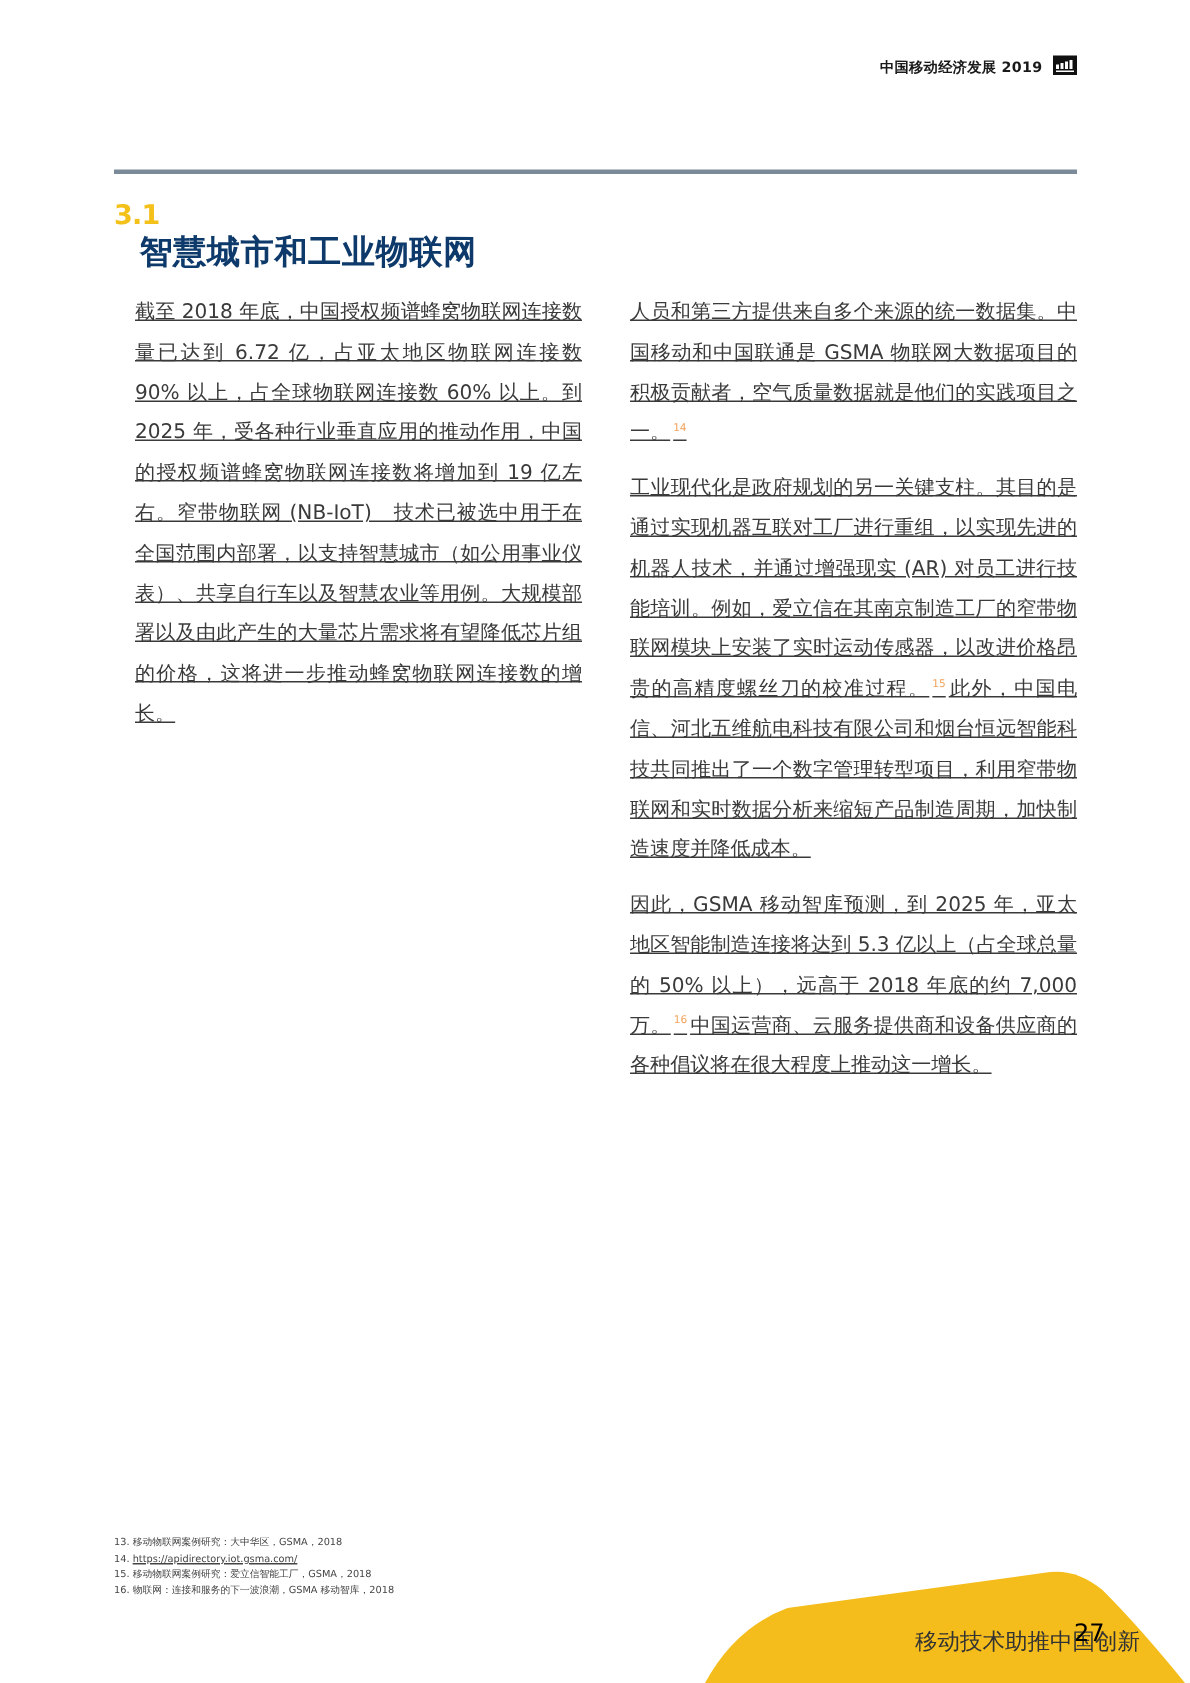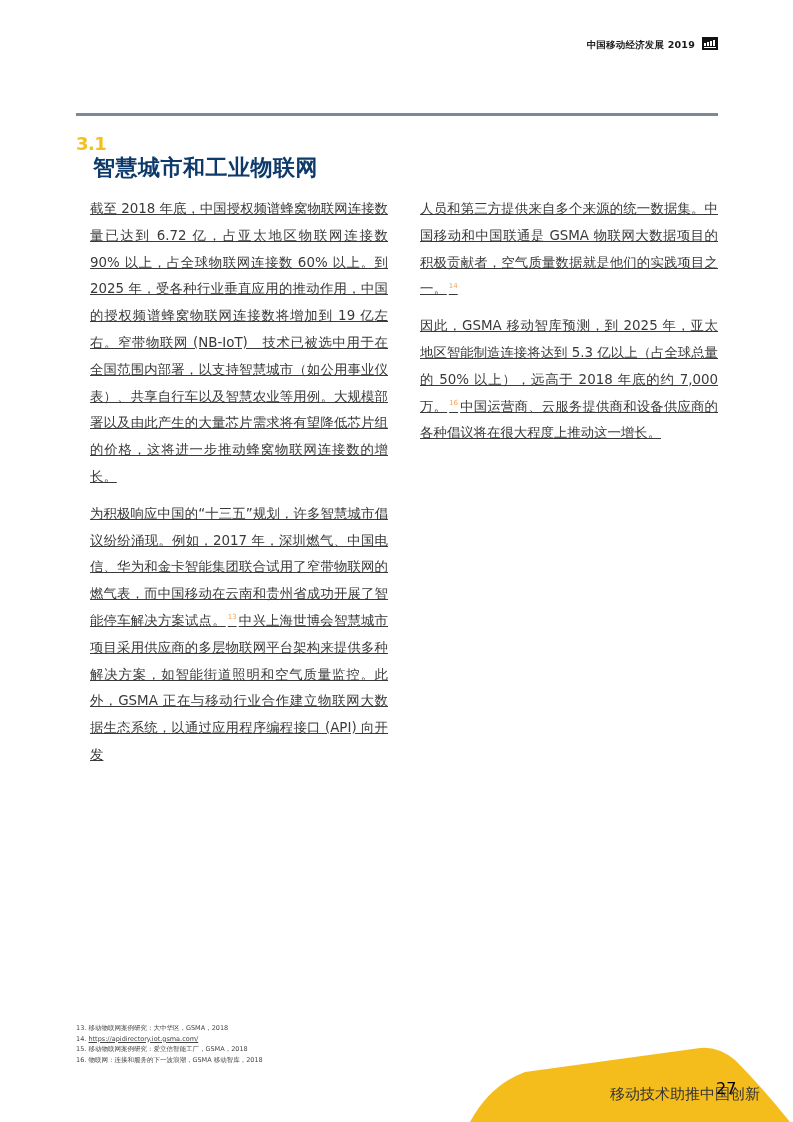--- a/index.html
+++ b/index.html
@@ -72,28 +72,28 @@
 
 <div class="rule"></div>
 
 <div class="section-num">3.1</div>
 <div class="section-title">智慧城市和工业物联网</div>
 
 <div class="col left">
   <p>
     <span>截至 2018 年底，中国授权频谱蜂窝物联网连接数量已达到 6.72 亿，占亚太地区物联网连接数 90% 以上，占全球物联网连接数 60% 以上。到 2025 年，受各种行业垂直应用的推动作用，中国的授权频谱蜂窝物联网连接数将增加到 19 亿左右。窄带物联网 (NB-IoT)　技术已被选中用于在全国范围内部署，以支持智慧城市（如公用事业仪表）、共享自行车以及智慧农业等用例。大规模部署以及由此产生的大量芯片需求将有望降低芯片组的价格，这将进一步推动蜂窝物联网连接数的增长。</span>
   </p>
-  <p>
-    <span>为积极响应中国的“十三五”规划，许多智慧城市倡议纷纷涌现。例如，2017 年，深圳燃气、中国电信、华为和金卡智能集团联合试用了窄带物联网的燃气表，而中国移动在云南和贵州省成功开展了智能停车解决方案试点。</span><span class="fn-ref">13</span><span>中兴上海世博会智慧城市项目采用供应商的多层物联网平台架构来提供多种解决方案，如智能街道照明和空气质量监控。此外，GSMA 正在与移动行业合作建立物联网大数据生态系统，以通过应用程序编程接口 (API) 向开发</span>
-  </p>
 </div>
 
 <div class="col right">
   <p>
     <span>人员和第三方提供来自多个来源的统一数据集。中国移动和中国联通是 GSMA 物联网大数据项目的积极贡献者，空气质量数据就是他们的实践项目之一。</span><span class="fn-ref">14</span>
+  </p>
+  <p>
+    <span>工业现代化是政府规划的另一关键支柱。其目的是通过实现机器互联对工厂进行重组，以实现先进的机器人技术，并通过增强现实 (AR) 对员工进行技能培训。例如，爱立信在其南京制造工厂的窄带物联网模块上安装了实时运动传感器，以改进价格昂贵的高精度螺丝刀的校准过程。</span><span class="fn-ref">15</span><span>此外，中国电信、河北五维航电科技有限公司和烟台恒远智能科技共同推出了一个数字管理转型项目，利用窄带物联网和实时数据分析来缩短产品制造周期，加快制造速度并降低成本。</span>
   </p>
   <p>
     <span>因此，GSMA 移动智库预测，到 2025 年，亚太地区智能制造连接将达到 5.3 亿以上（占全球总量的 50% 以上），远高于 2018 年底的约 7,000 万。</span><span class="fn-ref">16</span><span>中国运营商、云服务提供商和设备供应商的各种倡议将在很大程度上推动这一增长。</span>
   </p>
 </div>
 
 <div class="footnotes">
   <span class="fn"><span>13.</span> <span>移动物联网案例研究：大中华区，GSMA，2018</span></span>
   <span class="fn"><span>14.</span> <span class="link">https://apidirectory.iot.gsma.com/</span></span>
   <span class="fn"><span>15.</span> <span>移动物联网案例研究：爱立信智能工厂，GSMA，2018</span></span>

